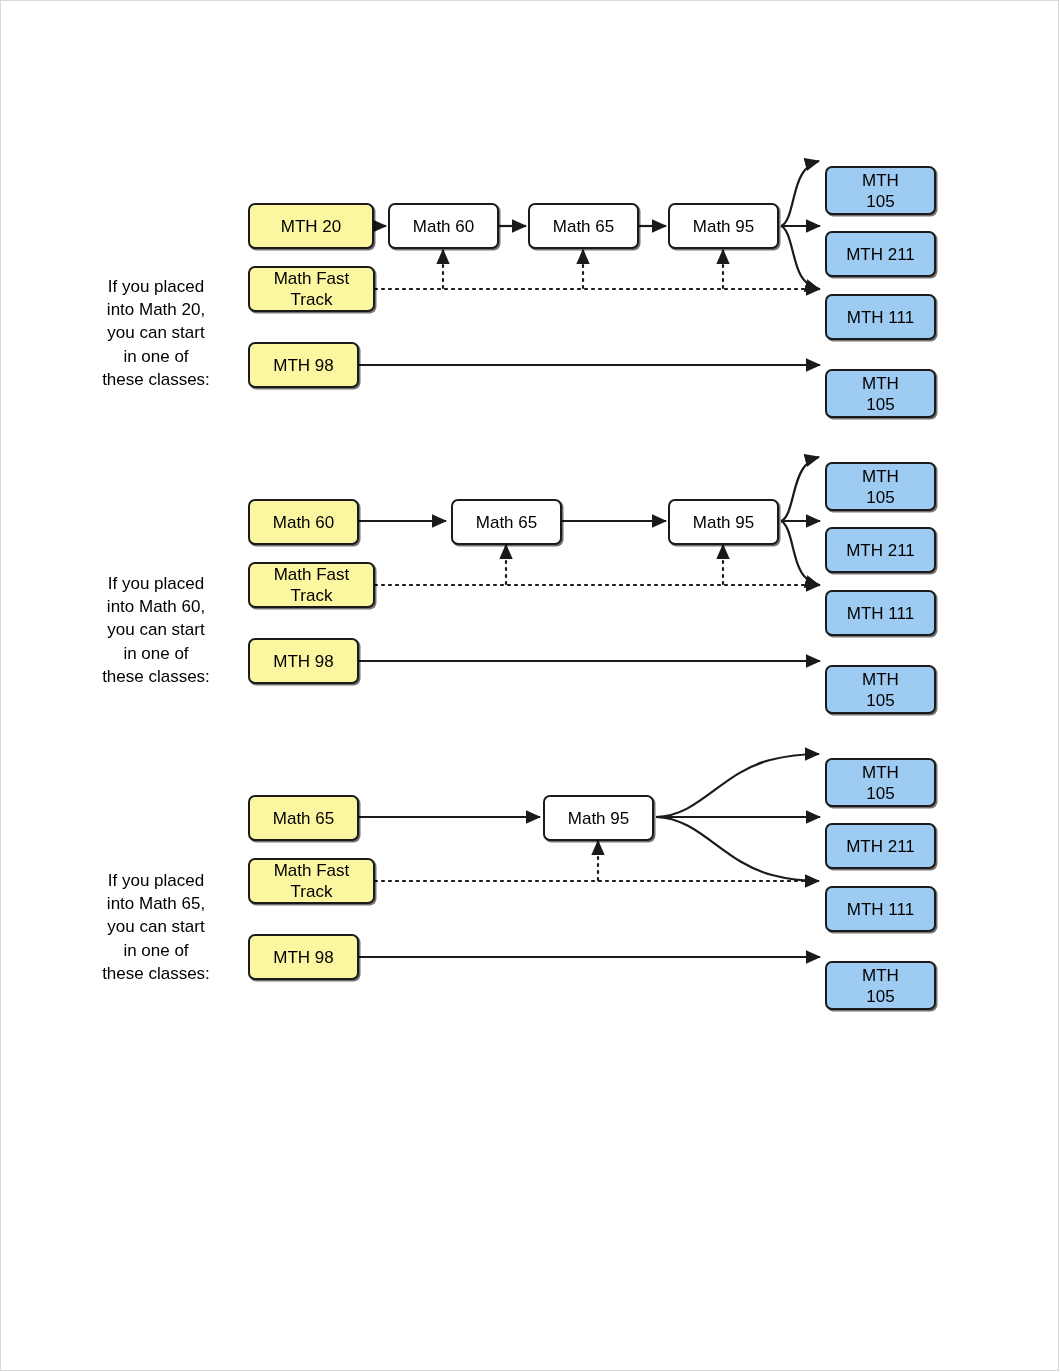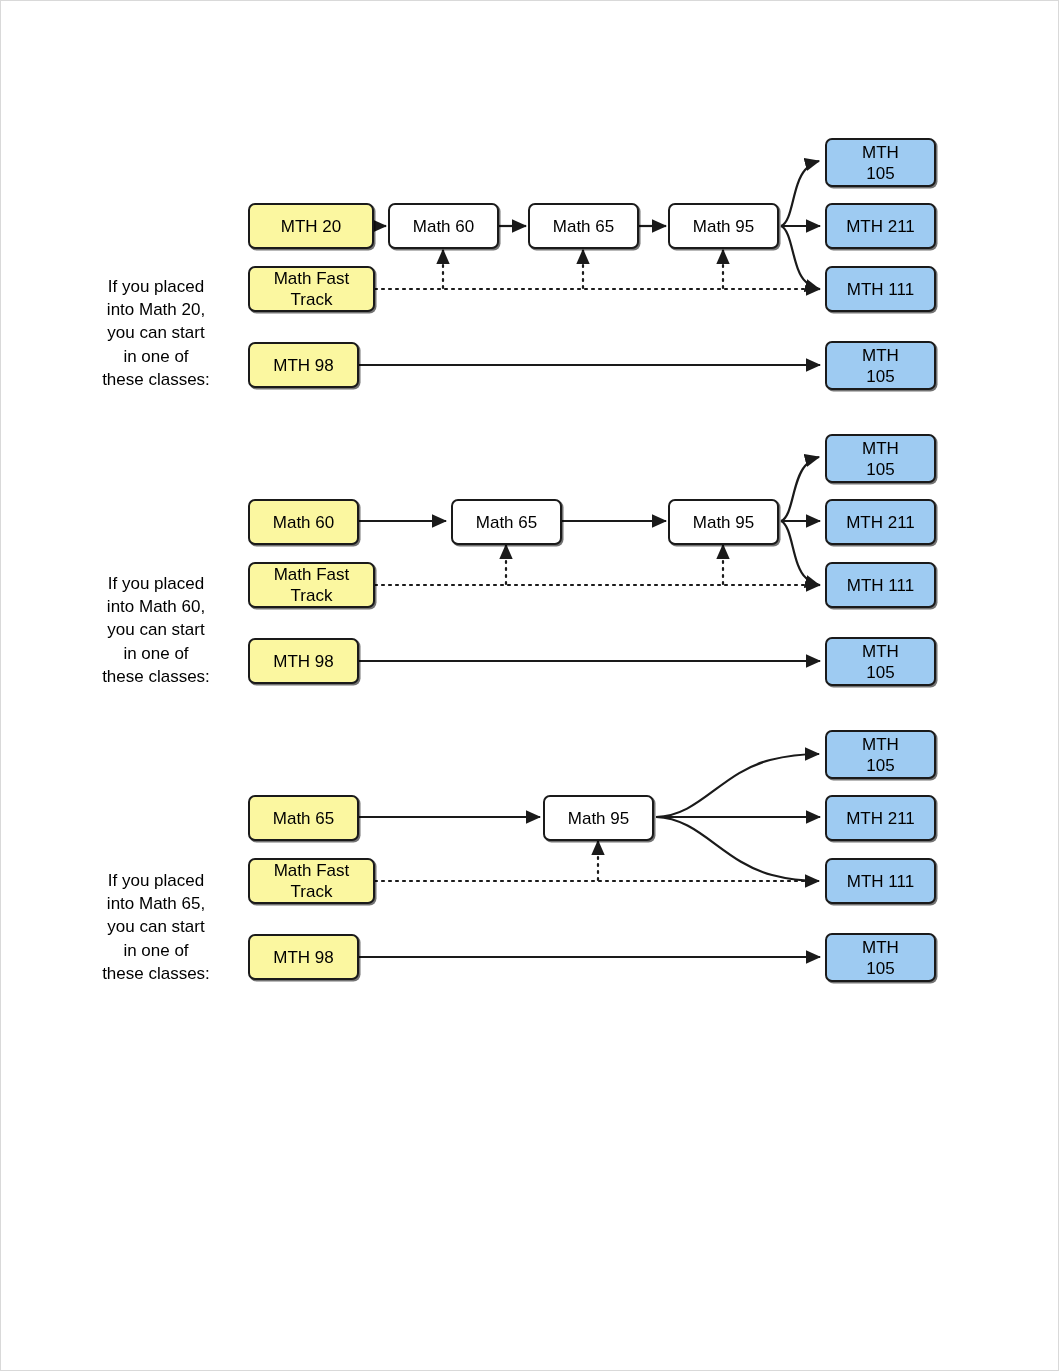--- a/index.html
+++ b/index.html
@@ -42,21 +42,21 @@
     align-items: center;
     justify-content: center;
     text-align: center;
     font-size: 17px;
     line-height: 21px;
     color: #000000;
     box-shadow: 1.5px 1.5px 0 rgba(0,0,0,0.55);
     z-index: 3;
   }
   .node.yellow { background: #fbf7a0; }
-  .node.blue   { background: #9ecbf2; }
+  .node.blue   { background: #9ecbf2; margin-top: 28px; }
   .node.white  { background: #ffffff; }
   .node span { display: block; white-space: pre-line; }
   .side-label {
     position: absolute;
     text-align: center;
     font-size: 17px;
     line-height: 23.2px;
     color: #000000;
     white-space: pre-line;
     z-index: 2;

